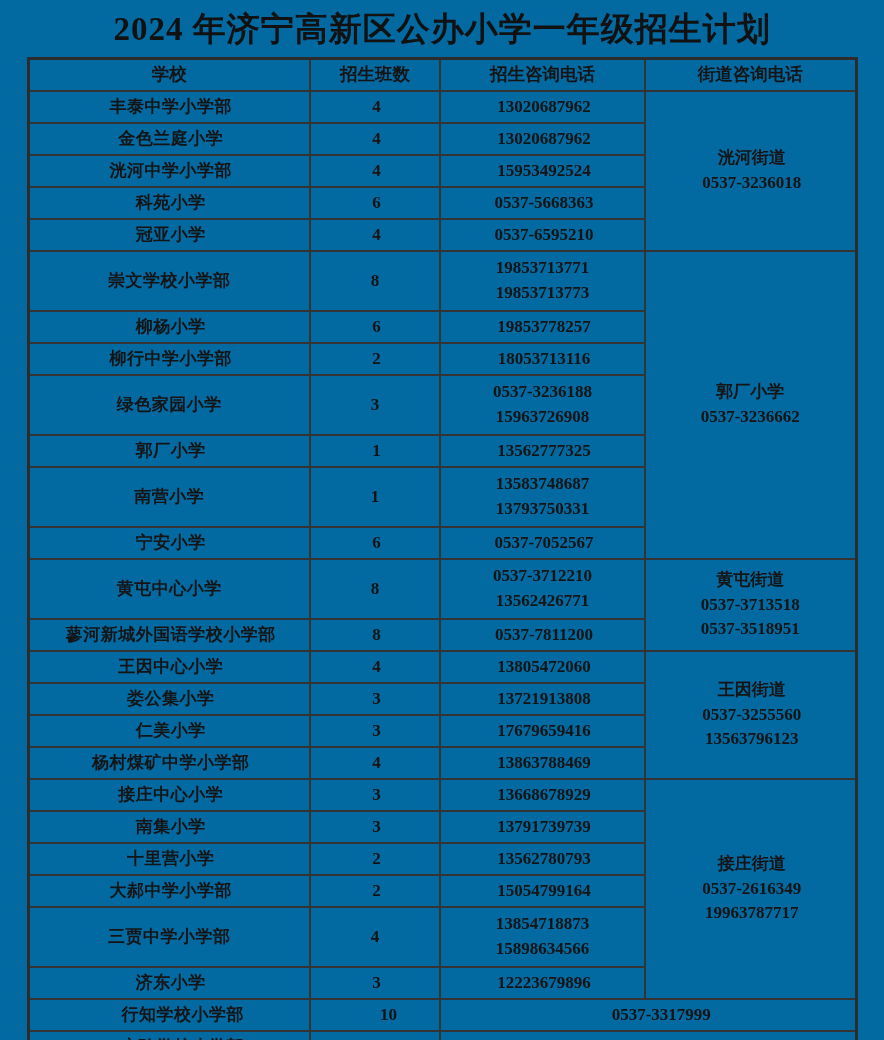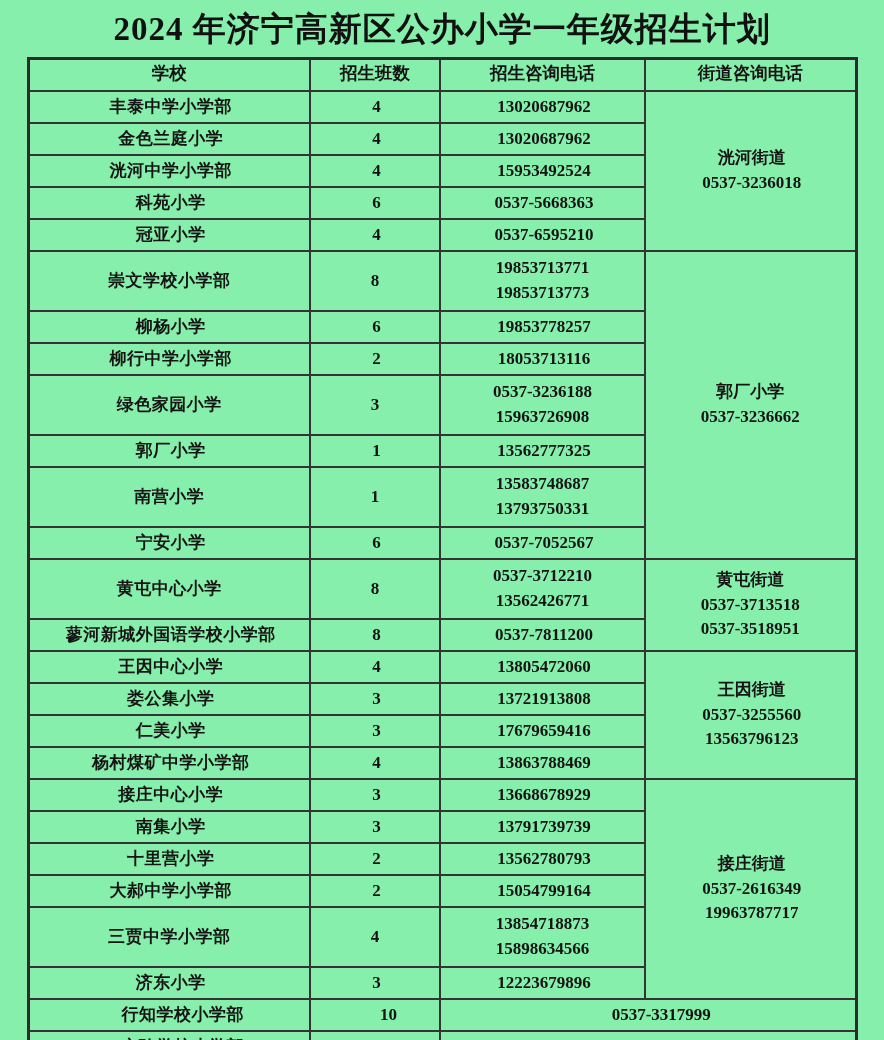--- a/index.html
+++ b/index.html
@@ -1,20 +1,20 @@
 <!DOCTYPE html>
 <html><head>
 <meta charset="utf-8">
 <style>
   html, body { margin: 0; padding: 0; background: #ffffff; }
   .page {
     position: relative;
     width: 884px;
     height: 1040px;
-    background: #86efac;
+    background: #0369a1;
     font-family: "Liberation Serif", "DejaVu Serif", serif;
     color: #141414;
     overflow: hidden;
     box-sizing: border-box;
   }
   .title {
     text-align: center;
     font-size: 33px;
     font-weight: 700;
     padding: 7px 0 5px 0;
@@ -31,21 +31,21 @@
   table.plan th, table.plan td {
     border: 2px solid #343434;
     font-weight: 700;
     text-align: center;
     vertical-align: middle;
     padding: 1px 4px;
     font-size: 17px;
     line-height: 1.45;
     overflow: hidden;
   }
-  table.plan th { height: 28px; font-size: 17.5px; font-family: Liberation Mono, monospace; }
+  table.plan th { height: 28px; font-size: 17.5px; }
   tr.single td { height: 28px; padding-left: 7px; }
   tr.double td { height: 56px; }
   tr.merged td { height: 28px; padding-left: 31px; }
   td.c-school { letter-spacing: 0.5px; }
   td.c-phone { font-size: 17.5px; }
   td.c-street { font-size: 17px; line-height: 1.9; }
   .line { display: block; }
 </style>
 </head>
 <body>

